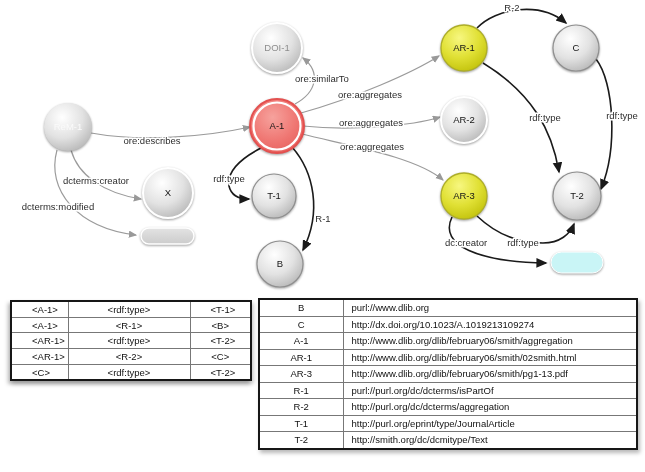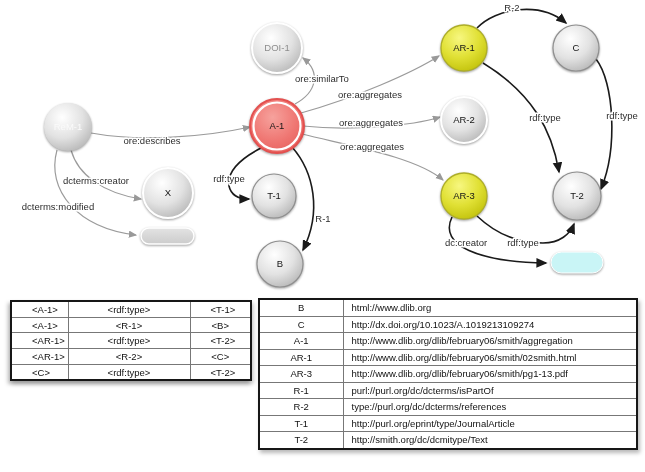--- a/index.html
+++ b/index.html
@@ -179,21 +179,21 @@
 </table>
 
 <table id="uris" class="tbl">
   <colgroup>
       <col style="width:84px">
       <col>
     </colgroup>
   <tbody>
       <tr>
         <td>B</td>
-        <td class="uri">html://www.dlib.org</td>
+        <td class="uri">purl://www.dlib.org</td>
       </tr>
       <tr>
         <td>C</td>
         <td class="uri">http://dx.doi.org/10.1023/A.1019213109274</td>
       </tr>
       <tr>
         <td>A-1</td>
         <td class="uri">http://www.dlib.org/dlib/february06/smith/aggregation</td>
       </tr>
       <tr>
@@ -203,21 +203,21 @@
       <tr>
         <td>AR-3</td>
         <td class="uri">http://www.dlib.org/dlib/february06/smith/pg1-13.pdf</td>
       </tr>
       <tr>
         <td>R-1</td>
         <td class="uri">purl://purl.org/dc/dcterms/isPartOf</td>
       </tr>
       <tr>
         <td>R-2</td>
-        <td class="uri">type://purl.org/dc/dcterms/references</td>
+        <td class="uri">http://purl.org/dc/dcterms/aggregation</td>
       </tr>
       <tr>
         <td>T-1</td>
         <td class="uri">http://purl.org/eprint/type/JournalArticle</td>
       </tr>
       <tr>
         <td>T-2</td>
         <td class="uri">http://smith.org/dc/dcmitype/Text</td>
       </tr>
     </tbody>

